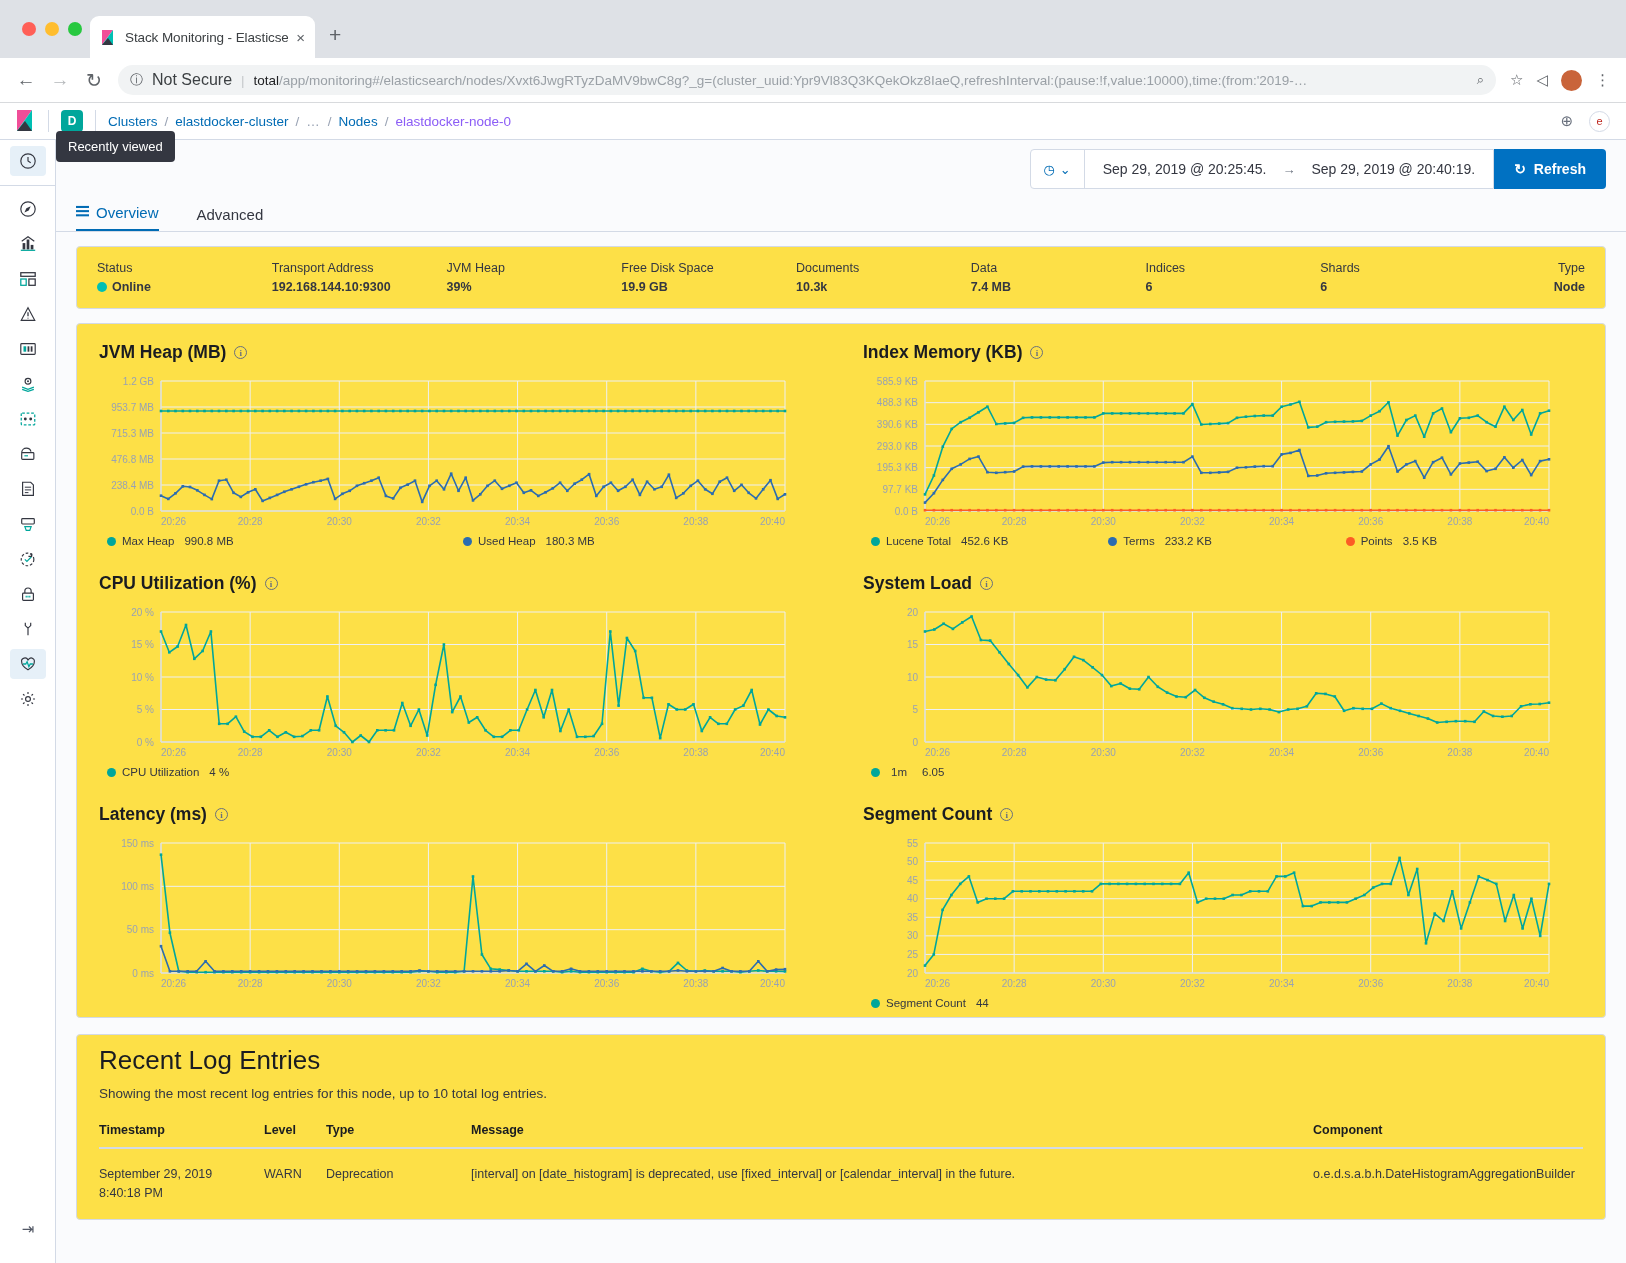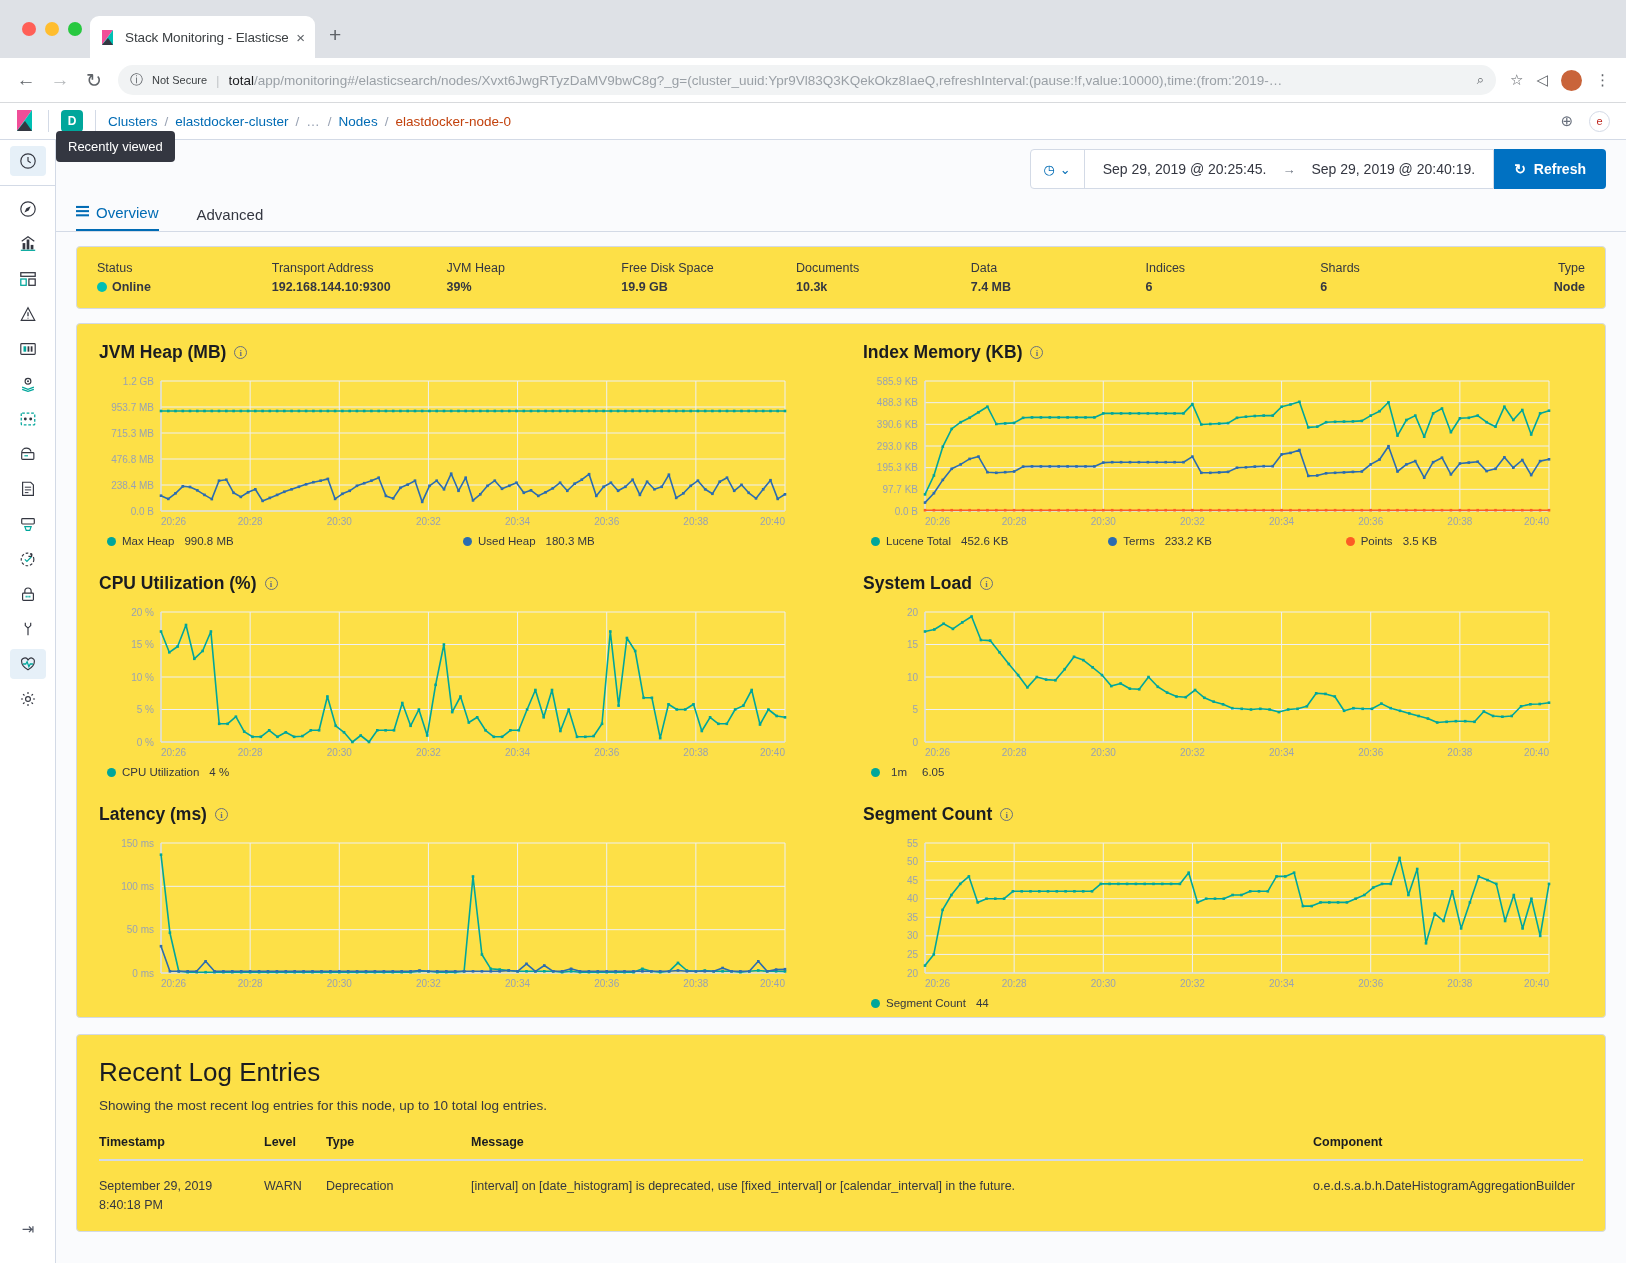--- a/index.html
+++ b/index.html
@@ -42,21 +42,21 @@
     padding: 0 16px; gap: 14px; border-bottom: 1px solid #d8dadd;
   }
   .nav-ico { font-size: 19px; color: #5f6368; cursor: pointer; width: 20px; text-align: center;}
   .nav-ico.dim { color: #b4b7ba; }
   .omnibox {
     flex: 1; height: 30px; background: #f1f3f4; border-radius: 16px;
     display: flex; align-items: center; padding: 0 12px; gap: 9px;
     font-size: 13.5px; overflow: hidden;
   }
   .ob-info { font-size: 13px; color: #5f6368; }
-  .ob-notsecure { color: #3c4043; font-size: 11px; white-space: nowrap;}
+  .ob-notsecure { color: #3c4043; font-size: 16px; white-space: nowrap;}
   .ob-sep { color: #c4c7ca; }
   .ob-url { color: #9aa0a6; white-space: nowrap; overflow: hidden; flex:1;}
   .ob-url b { color: #202124; font-weight: 400; }
   .ob-right { display: flex; align-items: center; gap: 13px; }
   .ob-right span { font-size: 15px; color: #5f6368; cursor: pointer;}
   .bar-ico { font-size: 17px; color: #5f6368; cursor: pointer; }
   .avatar-circ {
     width: 21px; height: 21px; border-radius: 50%; background: #c9643a;
     color:#fff; font-size: 11px; display:flex; align-items:center; justify-content:center;
   }
@@ -68,21 +68,21 @@
   .kb-logo { width: 20px; height: 22px; position: relative; }
   .kb-space {
     width: 22px; height: 22px; border-radius: 4px; background: #00a69b;
     color: #fff; font-size: 12px; font-weight: bold;
     display: flex; align-items: center; justify-content: center;
   }
   .vline { width:1px; height: 22px; background: #d3dae6; }
   .crumbs { display: flex; align-items: center; gap: 7px; font-size: 13.5px; }
   .crumbs a { color: #006bb4; text-decoration: none; cursor: pointer;}
   .crumbs .sl { color: #98a2b3; }
-  .crumbs .cur { color: #c2410c; font-weight: 500; }
+  .crumbs .cur { color: #8b5cf6; font-weight: 500; }
   .crumbs .ell { color: #98a2b3; letter-spacing:1px; }
   .kb-header-right { margin-left: auto; display:flex; align-items:center; gap: 16px; }
   .hdr-ico { font-size: 15px; color: #69707d; cursor: pointer; }
   .hdr-avatar {
     width: 21px; height: 21px; border-radius: 50%;
     border: 1px solid #d3dae6; color:#bd271e; font-size: 11px;
     display:flex; align-items:center; justify-content:center;
   }
   
   .rail {
@@ -166,21 +166,21 @@
     font-family: "Liberation Serif", serif;
   }
   .chart-svg { display:block; }
   .legend {
     display: flex; font-size: 11.5px; color: #343741; margin-top: 4px; padding-left: 8px;
   }
   .legend-item { display: flex; align-items: center; gap: 6px; }
   .lg-dot { width: 9px; height: 9px; border-radius: 50%; }
   .lg-val { color: #343741; margin-left: 4px; }
   
-  .logs-panel { margin: 16px 20px 0 20px; padding: 22px 22px 0 22px; }
+  .logs-panel { margin: 16px 20px 0 20px; padding: 10px 22px 0 22px; }
   .logs-title { font-size: 26px; color: #1a1c21; font-weight: normal; margin-bottom: 10px;}
   .logs-sub { font-size: 13.5px; color: #343741; margin-bottom: 22px;}
   table.logs { width: 100%; border-collapse: collapse; }
   table.logs th {
     text-align: left; font-size: 12.5px; font-weight: bold; color: #1a1c21;
     padding: 0 8px 10px 0; border-bottom: 2px solid #d3dae6;
   }
   table.logs td {
     font-size: 12.5px; color: #343741; padding: 16px 8px 16px 0;
     vertical-align: top; line-height: 1.5;

